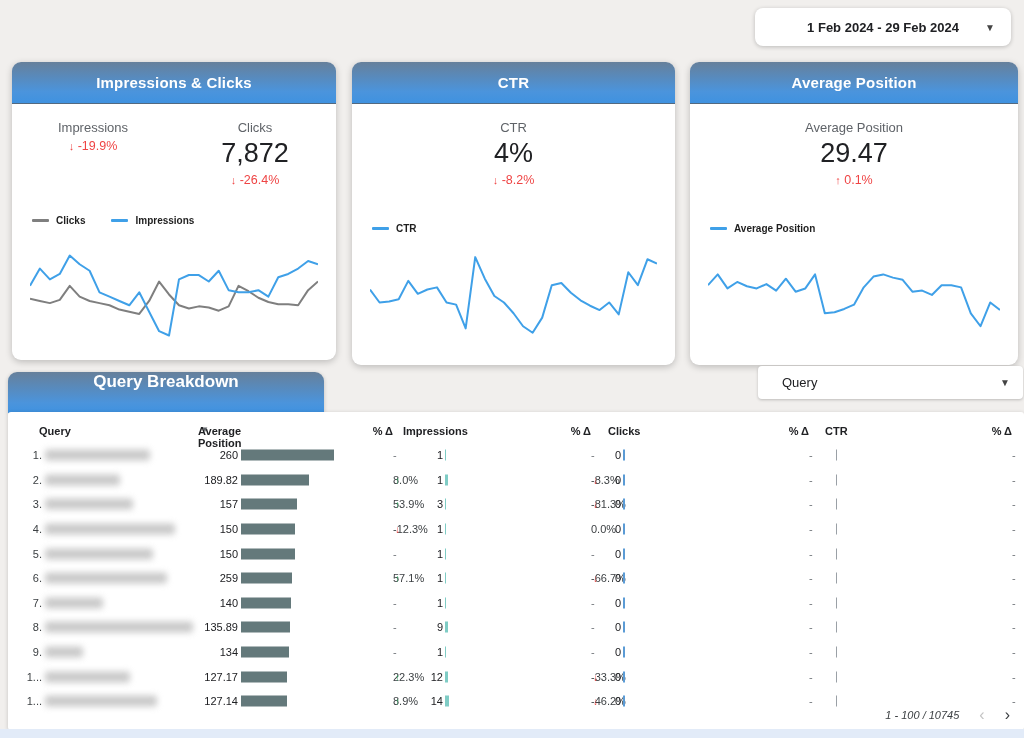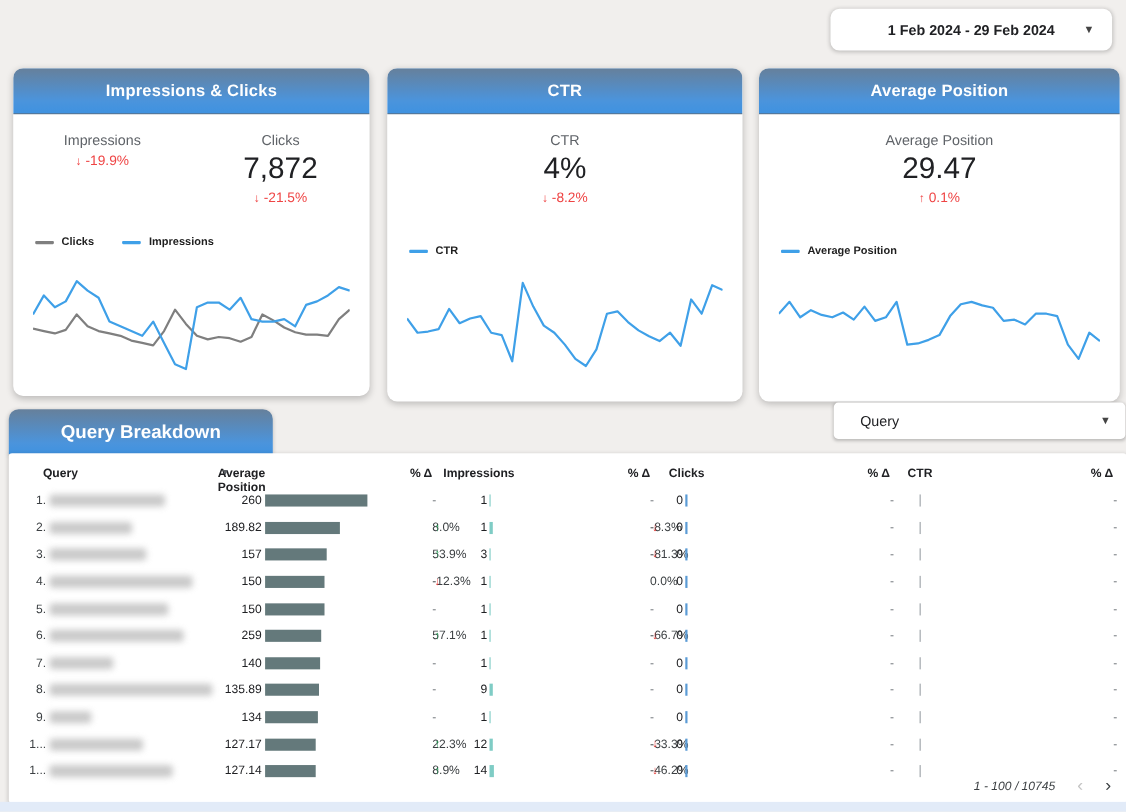--- a/index.html
+++ b/index.html
@@ -39,24 +39,24 @@
   .metric .m-arrow { font-size:11px; }
   .legend { display:flex; gap:26px; padding-left:20px; margin-top:28px; align-items:center; }
   .card-2 .legend, .card-3 .legend { margin-top:36px; }
   .legend-item { display:flex; align-items:center; gap:7px; }
   .legend-swatch { width:17px; height:2.5px; border-radius:1px; }
   .legend-label { font-size:10px; font-weight:700; color:#1f1f1f; }
   .sparkline { margin:8px 18px 0 18px; height:108px; }
   .sparkline svg { display:block; }
   
   .qb-tab {
-    position:absolute; left:8px; top:372px; width:240px; height:41px;
+    position:absolute; left:8px; top:372px; width:316px; height:41px;
     border-radius:9px 9px 0 0;
     background:linear-gradient(180deg,#66809b 0%, #4b94dc 75%, #3f92e0 100%);
-    display:flex; align-items:center; justify-content:center;
+    display:flex; justify-content:center;
     box-shadow:0 1px 4px rgba(0,0,0,.2);
   }
   .qb-tab span { color:#fff; font-size:17px; font-weight:700; }
   .query-filter {
     position:absolute; left:758px; top:366px; width:265px; height:33px;
     background:#fff; border-radius:4px; box-shadow:0 1px 3px rgba(0,0,0,.22);
     display:flex; align-items:center; cursor:pointer;
   }
   .query-filter .label { font-size:13px; color:#202124; margin-left:24px; }
   .query-filter .caret { position:absolute; right:13px; font-size:10px; color:#444; }
@@ -118,21 +118,21 @@
     <span>Impressions &amp; Clicks</span>
   </div>
   <div class="metrics">
     <div class="metric">
       <div class="m-label">Impressions</div>
       <div class="m-change"><span class="m-arrow">↓</span> <span>-19.9%</span></div>
     </div>
     <div class="metric">
       <div class="m-label">Clicks</div>
       <div class="m-value">7,872</div>
-      <div class="m-change"><span class="m-arrow">↓</span> <span>-21.5%</span></div>
+      <div class="m-change"><span class="m-arrow">↓</span> <span>-26.4%</span></div>
     </div>
   </div>
   <div class="legend">
     <div class="legend-item">
       <span class="legend-swatch" style="background: rgb(127, 127, 127);"></span>
       <span class="legend-label">Clicks</span>
     </div>
     <div class="legend-item">
       <span class="legend-swatch" style="background: rgb(63, 160, 232);"></span>
       <span class="legend-label">Impressions</span>

